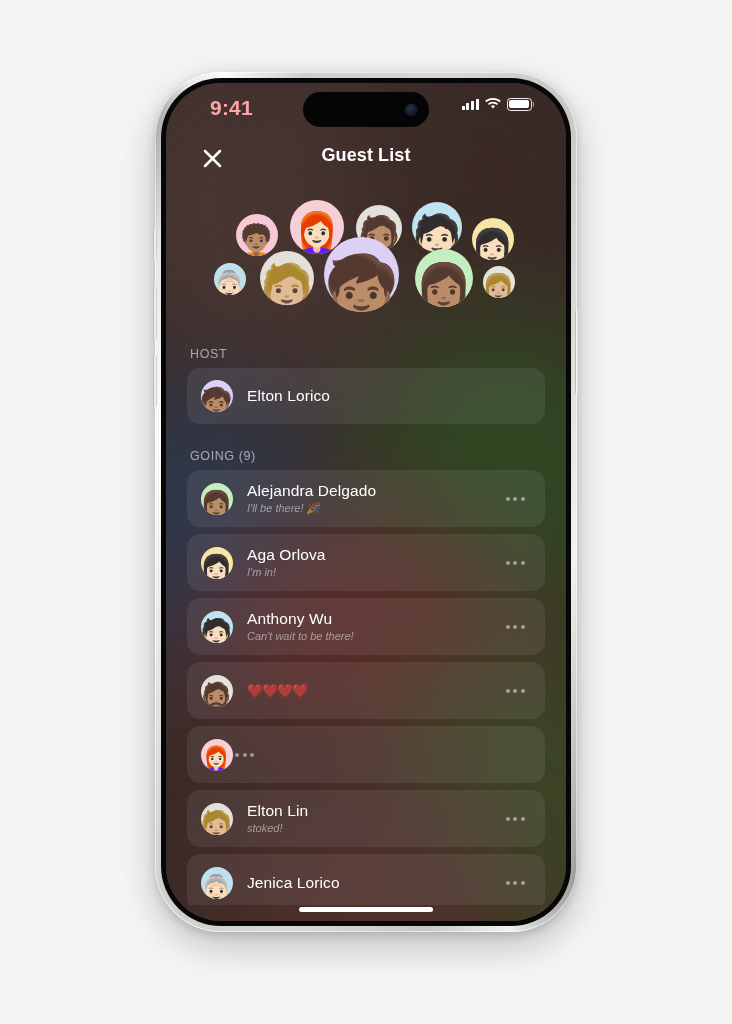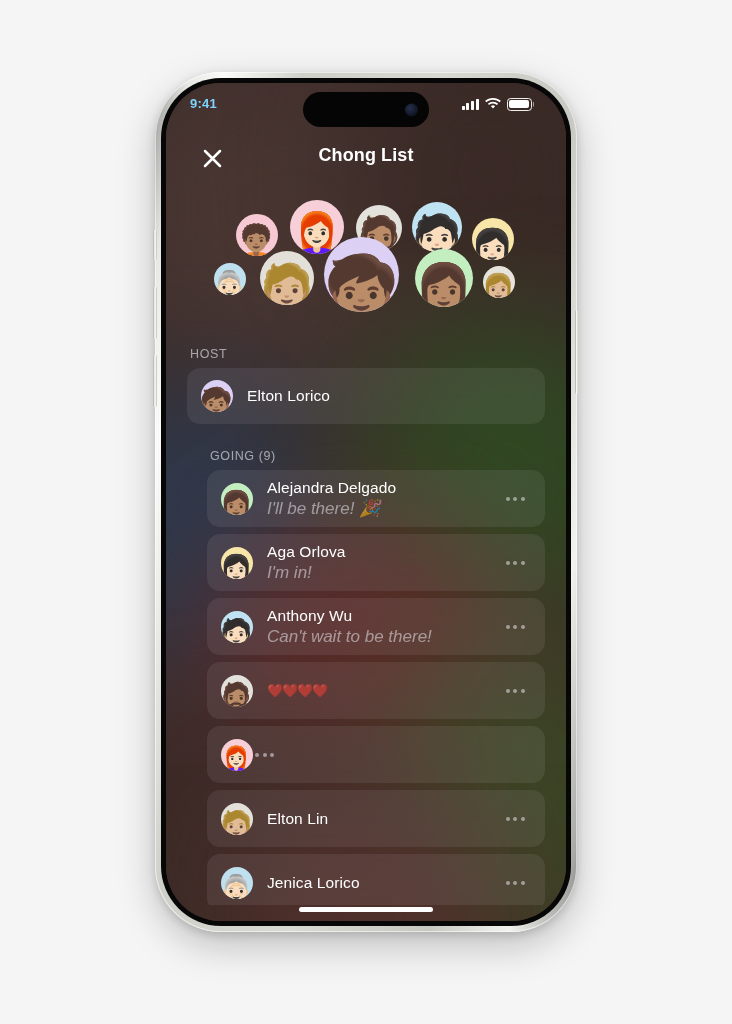--- a/index.html
+++ b/index.html
@@ -58,22 +58,22 @@
   #blob-green2{right:-110px;top:560px;width:300px;height:330px;background:#3b4a25;opacity:.85;}
   #blob-dark-bottom{left:-80px;top:640px;width:330px;height:280px;background:#3d2b27;opacity:.9;}
   #blob-maroon{left:60px;top:700px;width:300px;height:250px;background:#54312c;opacity:.8;}
 
   
   #status-bar{
     position:absolute;left:0;top:0;width:100%;height:50px;
     z-index:8;pointer-events:none;
   }
   #status-time{
-    position:absolute;left:24px;top:13px;
-    color:#7dd3fc;font-size:13px;font-weight:bold;letter-spacing:.2px;
+    position:absolute;left:44px;top:13px;
+    color:#fca5a5;font-size:21px;font-weight:bold;letter-spacing:.2px;
   }
   #dynamic-island{
     position:absolute;left:50%;transform:translateX(-50%);top:9px;
     width:126px;height:35px;border-radius:18px;background:#050505;
   }
   #island-camera{
     position:absolute;right:11px;top:50%;transform:translateY(-50%);
     width:13px;height:13px;border-radius:50%;
     background:radial-gradient(circle at 38% 35%,#26304b 0%,#141a2b 55%,#07090f 100%);
   }
@@ -131,21 +131,21 @@
   #content{
     position:absolute;left:0;top:243px;width:400px;bottom:16px;
     z-index:5;overflow:hidden;
   }
   .section-header{
     color:rgba(235,235,240,.62);
     font-size:12.5px;font-weight:normal;letter-spacing:.6px;
     padding:0 0 7px 24px;
   }
   #host-section{padding-top:21px;}
-  #going-section{padding-top:25px;margin-left:20px;}
+  #going-section{padding-top:25px;}
   .row{
     position:relative;
     margin:0 21px 7px 21px;
     height:57px;
     border-radius:13px;
     background:rgba(235,235,245,.085);
     backdrop-filter:blur(12px);
     -webkit-backdrop-filter:blur(12px);
     display:flex;align-items:center;
     cursor:pointer;
@@ -159,21 +159,21 @@
   }
   .row-avatar .memoji{display:block;line-height:1;}
   .row-text{flex:1 1 auto;margin-left:14px;min-width:0;}
   .row-name{
     color:#fff;font-size:15.5px;font-weight:normal;
     letter-spacing:.1px;white-space:nowrap;overflow:hidden;text-overflow:ellipsis;
     line-height:1.25;
   }
   .row-reply{
     color:rgba(230,230,235,.55);
-    font-size:17px;font-style:italic;
+    font-size:11px;font-style:italic;
     margin-top:1px;line-height:1.25;
     white-space:nowrap;overflow:hidden;
   }
   .row-reply.emoji-reply{font-style:normal;font-size:13px;letter-spacing:-1px;}
   .row-more{
     flex:0 0 auto;margin-right:18px;
     display:flex;gap:3.6px;align-items:center;
     cursor:pointer;padding:8px 2px;
   }
   .row-more span{
@@ -236,21 +236,21 @@
       </div>
     </div>
   </div>
 
   <div id="nav-bar">
     <div id="close-button">
       <svg width="19" height="19" viewBox="0 0 19 19">
         <path d="M2 2 L17 17 M17 2 L2 17" stroke="#fff" stroke-width="2.5" stroke-linecap="round"></path>
       </svg>
     </div>
-    <div id="nav-title">Chong List</div>
+    <div id="nav-title">Guest List</div>
   </div>
 
   <div id="avatar-cluster">
       <div class="cluster-avatar" style="left: 70px; top: 23px; width: 42px; height: 42px; background: rgb(246, 201, 212);">
         <span class="memoji" style="font-size: 34px; margin-bottom: -3px;">🧑🏽‍🦱</span>
       </div>
       <div class="cluster-avatar" style="left: 124px; top: 9px; width: 54px; height: 54px; background: rgb(247, 207, 216);">
         <span class="memoji" style="font-size: 43px; margin-bottom: -3px;">👩🏻‍🦰</span>
       </div>
       <div class="cluster-avatar" style="left: 190px; top: 14px; width: 46px; height: 46px; background: rgb(227, 225, 220);">
@@ -362,20 +362,21 @@
               <span></span>
               <span></span>
             </div>
           </div>
           <div class="row">
             <div class="row-avatar" style="background: rgb(227, 224, 217);">
               <span class="memoji" style="font-size: 26px; margin-bottom: -2px;">🧑🏼</span>
             </div>
             <div class="row-text">
               <div class="row-name">Elton Lin</div>
+              <div class="row-reply">stoked!</div>
             </div>
             <div class="row-more">
               <span></span>
               <span></span>
               <span></span>
             </div>
           </div>
           <div class="row">
             <div class="row-avatar" style="background: rgb(191, 224, 239);">
               <span class="memoji" style="font-size: 26px; margin-bottom: -2px;">👵🏻</span>

